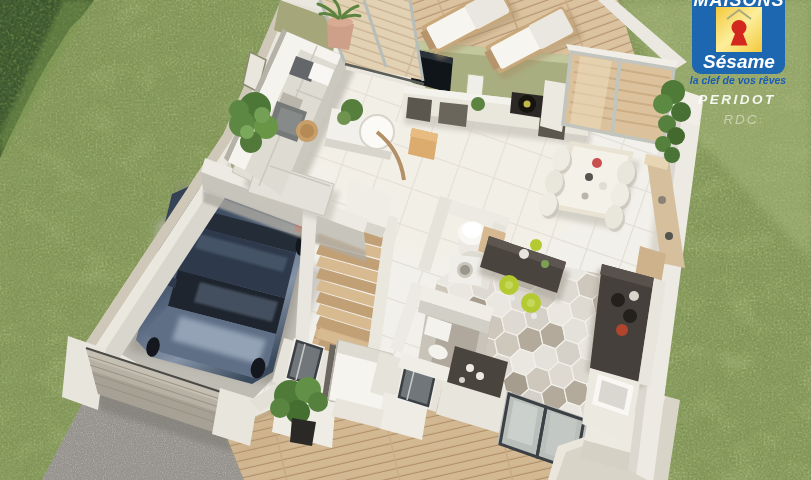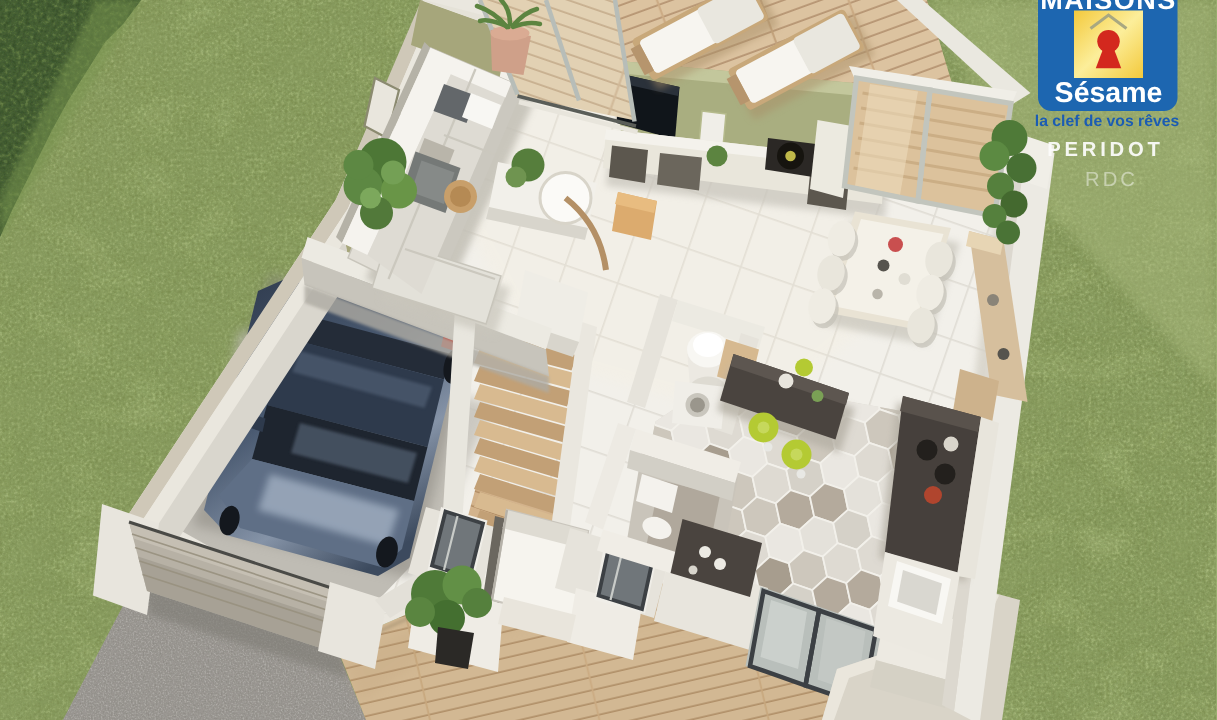--- a/index.html
+++ b/index.html
@@ -1,16 +1,16 @@
 <!DOCTYPE html>
 <html><head>
 <meta charset="utf-8">
 <style>
 html,body{margin:0;padding:0;background:#9cb173;font-family:"Liberation Sans", sans-serif;}
-#scene{position:relative;width:811px;height:480px;overflow:hidden;}
+#scene{position:relative;width:811px;height:480px;overflow:hidden;font-style:italic;}
 </style>
 </head>
 <body>
 <div id="scene">
 <svg width="811" height="480" viewBox="0 0 811 480" xmlns="http://www.w3.org/2000/svg">
 <defs>
 <filter id="grassTex" x="-5%" y="-5%" width="110%" height="110%">
   <feTurbulence type="fractalNoise" baseFrequency="0.5" numOctaves="3" seed="11" result="n"></feTurbulence>
   <feColorMatrix in="n" type="luminanceToAlpha" result="la"></feColorMatrix>
   <feComponentTransfer in="la" result="da">

